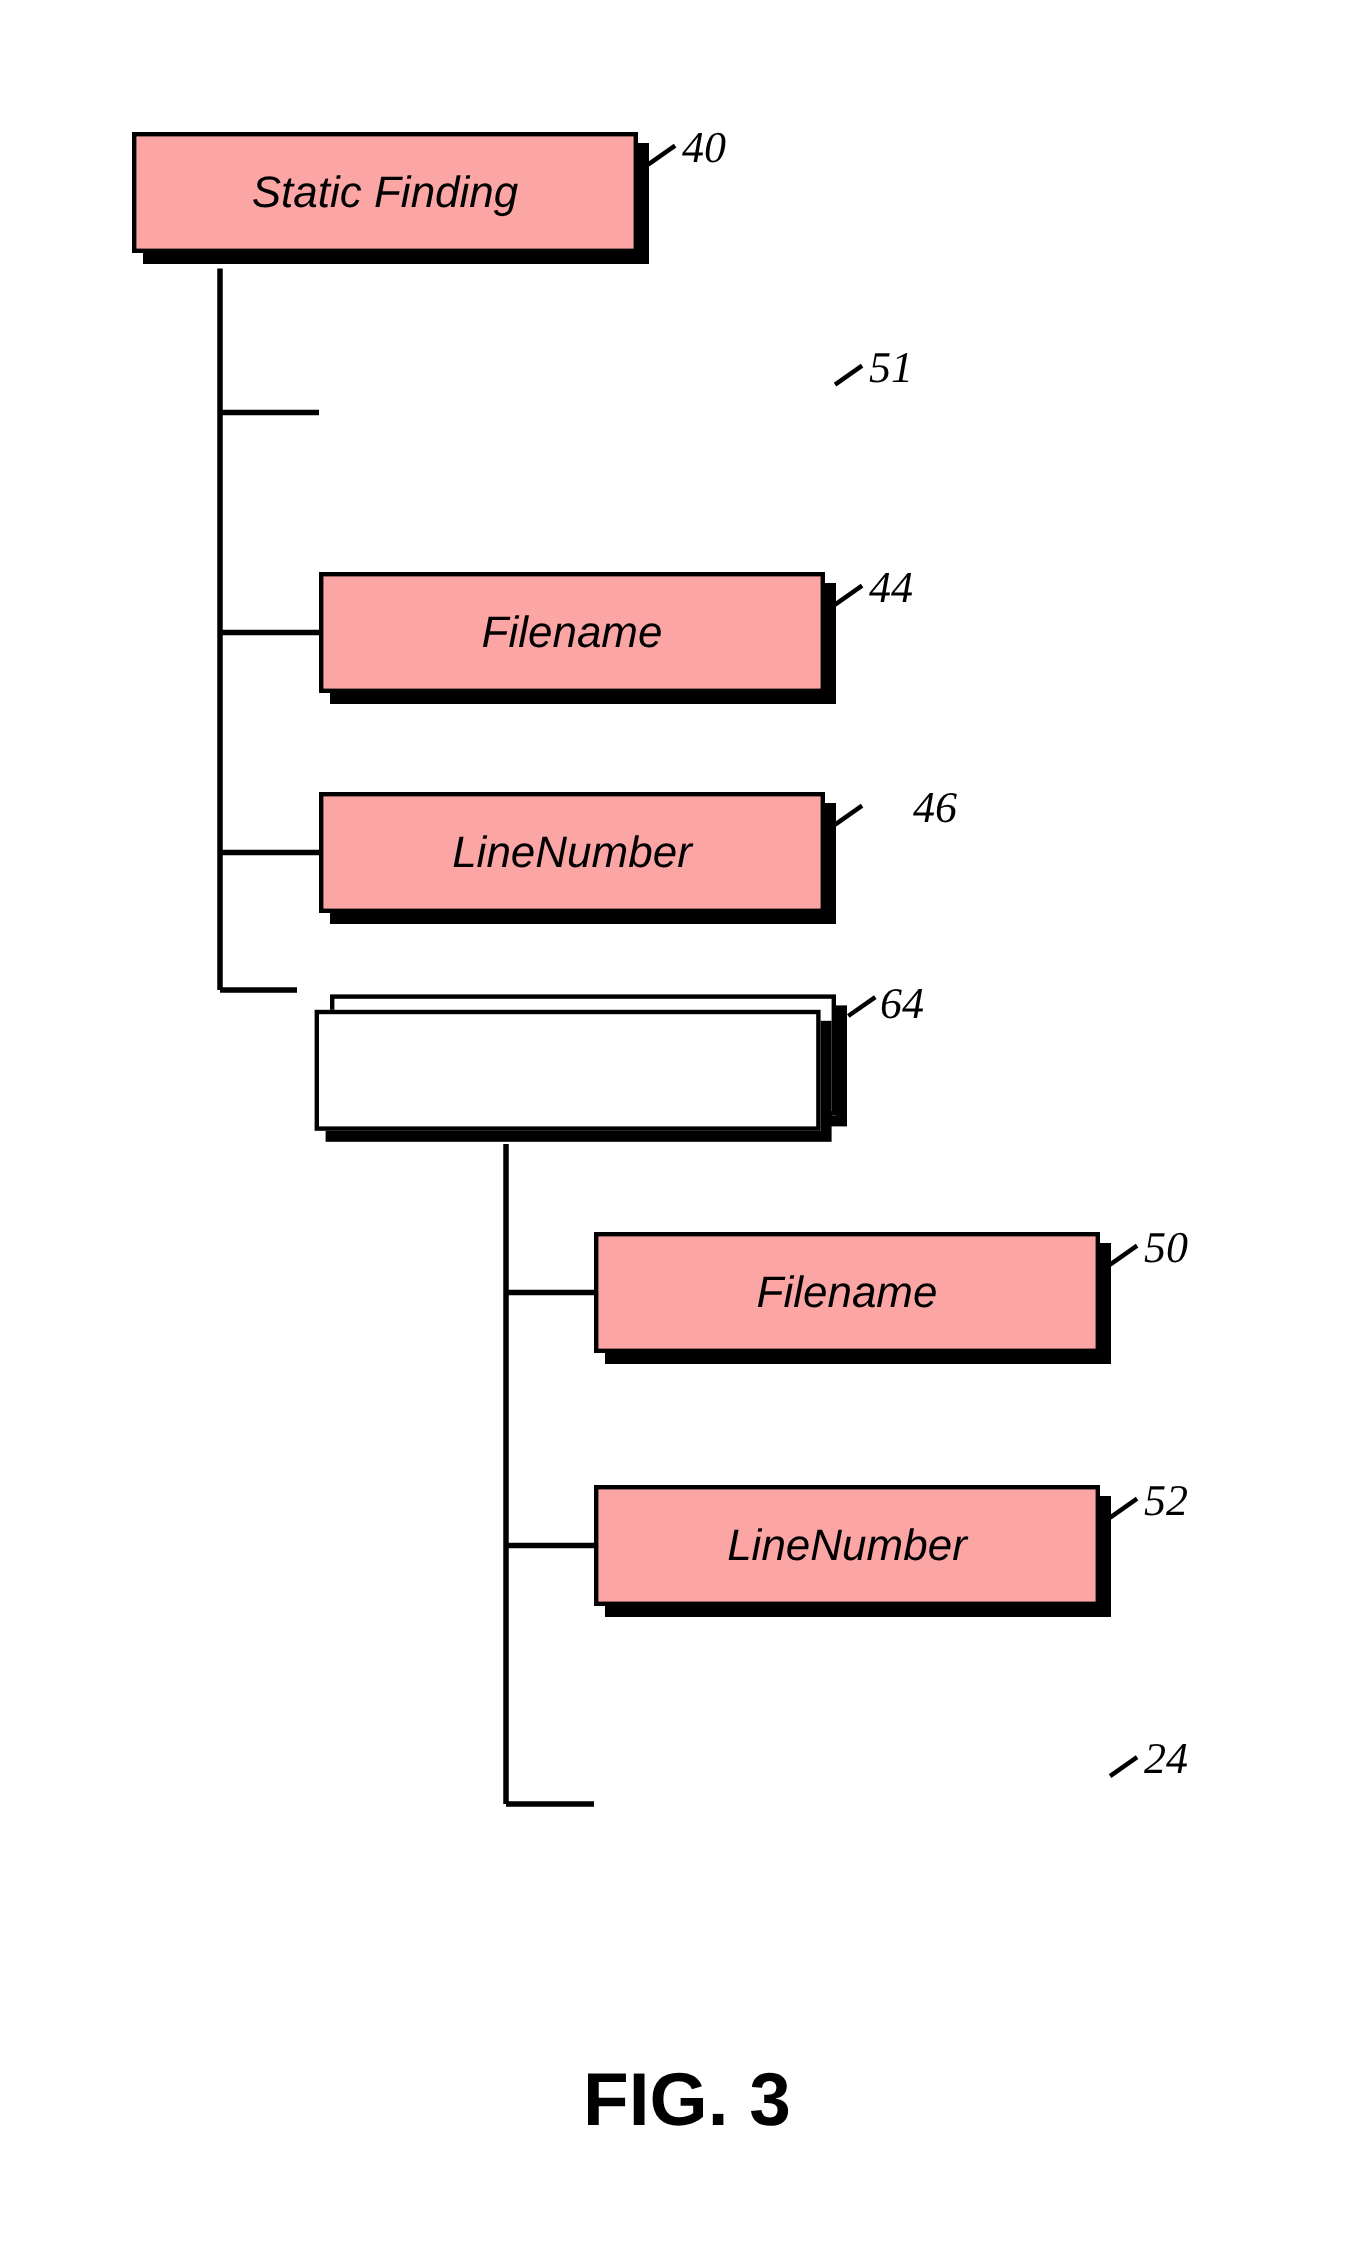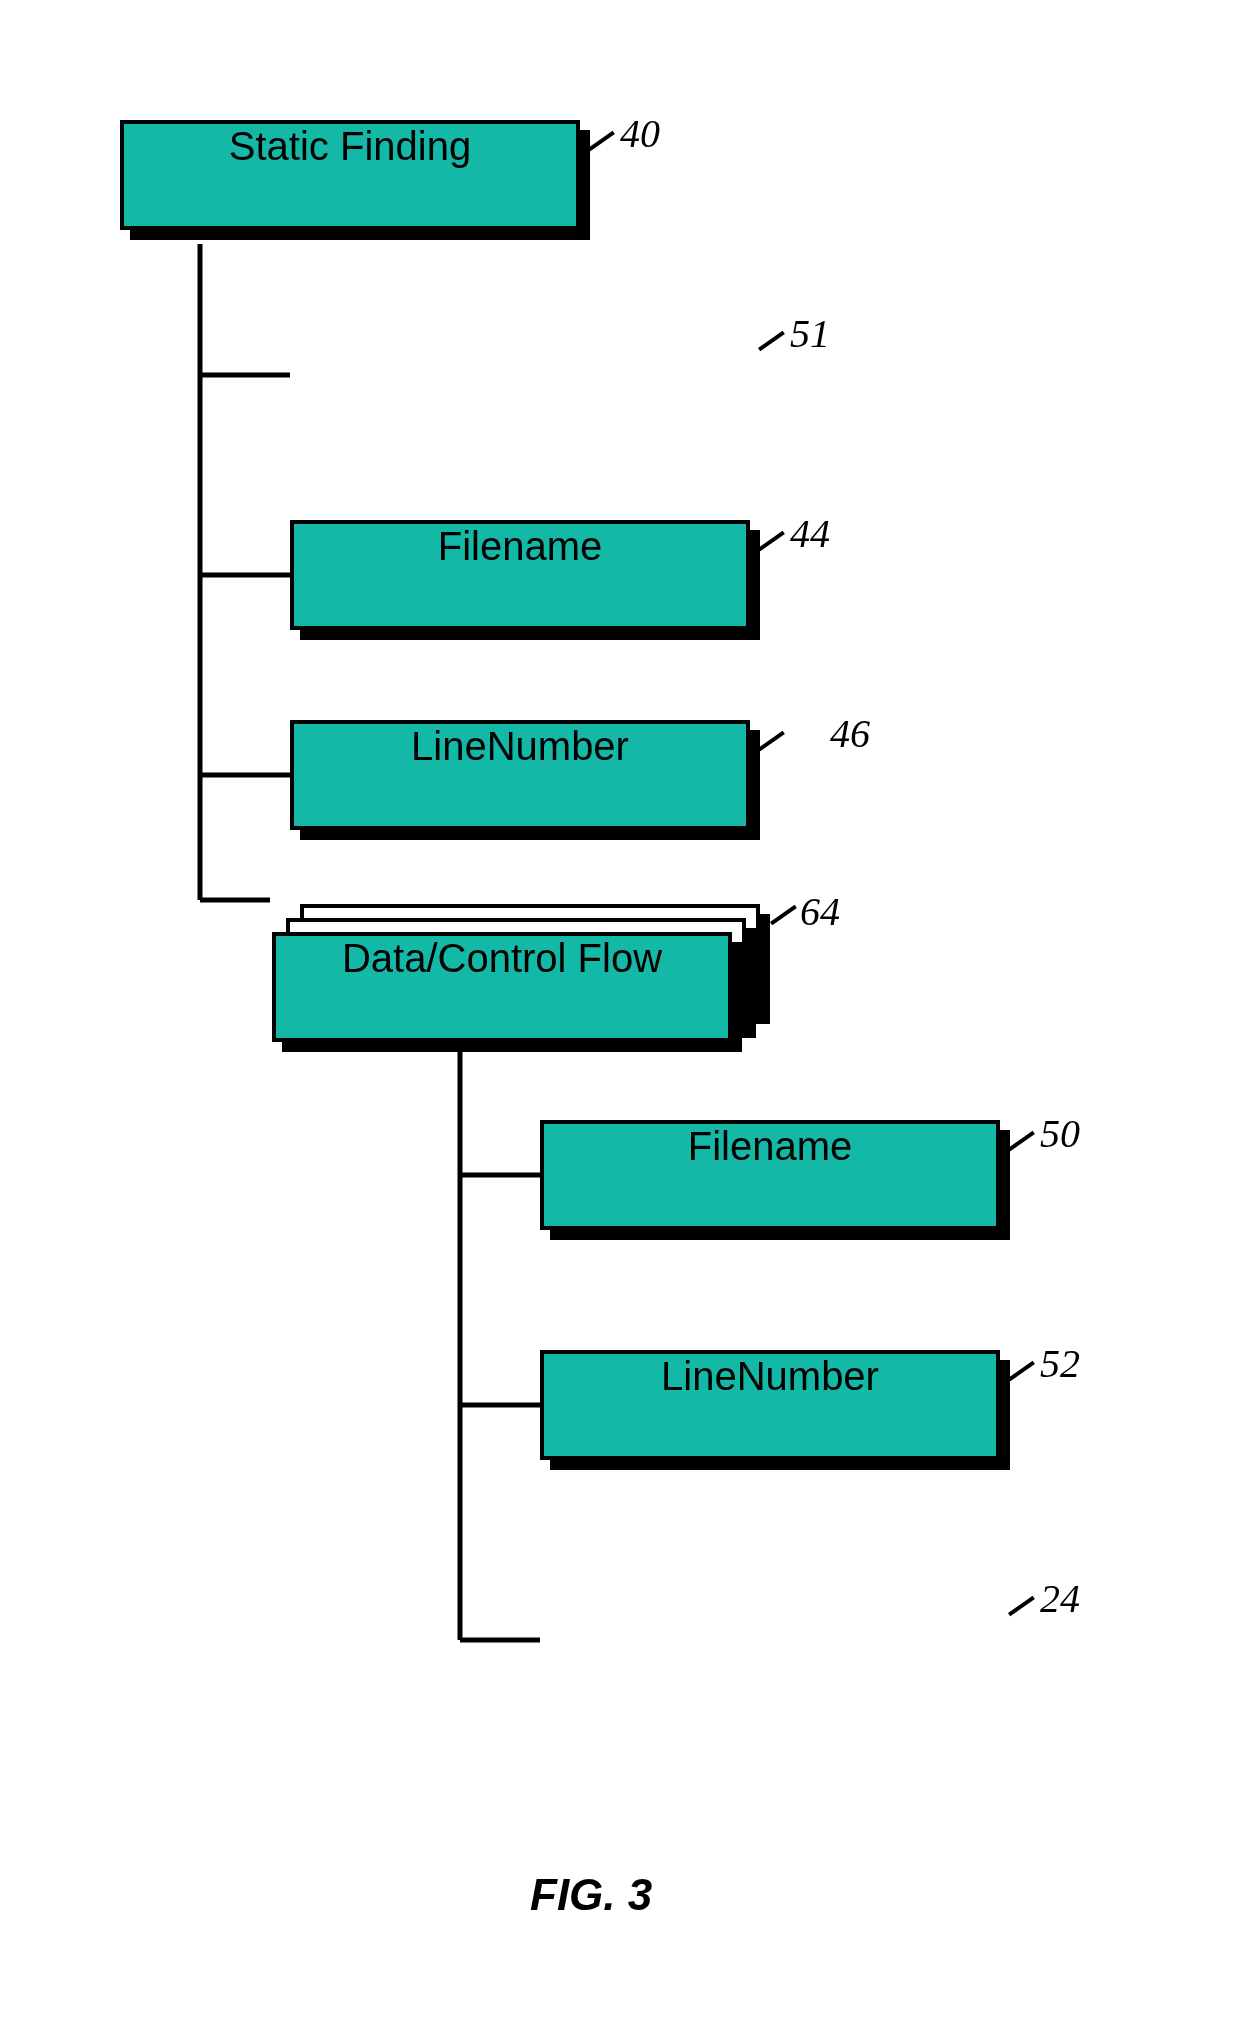--- a/index.html
+++ b/index.html
@@ -8,30 +8,32 @@
     background: #ffffff;
     font-family: Arial, Helvetica, sans-serif;
   }
   .canvas {
     position: relative;
     width: 1240px;
     height: 2040px;
   }
   .box {
     position: absolute;
-    background: #14b8a6;
+    background: #fca5a5;
     border: 4px solid #000;
     box-shadow: 10px 10px 0 #000;
     display: flex;
+    align-items: center;
     justify-content: center;
     font-size: 40px;
     line-height: 1.1;
     text-align: center;
     box-sizing: border-box;
     padding: 0 10px;
+    font-style: italic;
   }
   
   .stack-layer {
     position: absolute;
     background: #ffffff;
     border: 4px solid #000;
     box-shadow: 10px 10px 0 #000;
     box-sizing: border-box;
   }
   .ref-label {
@@ -45,22 +47,21 @@
     border-top: 4px solid #000;
     transform-origin: 0 0;
   }
   svg.connector {
     position: absolute;
     overflow: visible;
   }
   .figcap {
     position: absolute;
     font-weight: 900;
-    font-style: italic;
-    font-size: 44px;
+    font-size: 68px;
     font-family: Arial, Helvetica, sans-serif;
   }
 </style>
 </head>
 <body>
 
 <div class="canvas">
 
   <div class="box" style="left:120px; top:120px; width:460px; height:110px;">
     <span>Static Finding</span>
@@ -93,23 +94,20 @@
   <div class="tick" style="left:758px; top:548px; width:30px; transform:rotate(-35deg);"></div>
 
   <div class="box" style="left:290px; top:720px; width:460px; height:110px;">
     <span>LineNumber</span>
   </div>
   <div class="ref-label" style="left:830px; top:710px;">46</div>
   <div class="tick" style="left:758px; top:748px; width:30px; transform:rotate(-35deg);"></div>
 
   <div class="stack-layer" style="left:300px; top:904px; width:460px; height:110px;"></div>
   <div class="stack-layer" style="left:286px; top:918px; width:460px; height:110px;"></div>
-  <div class="box" style="left:272px; top:932px; width:460px; height:110px;">
-    <span>Data/Control  Flow</span>
-  </div>
   <div class="ref-label" style="left:800px; top:888px;">64</div>
   <div class="tick" style="left:770px; top:922px; width:30px; transform:rotate(-35deg);"></div>
 
   <div class="box" style="left:540px; top:1120px; width:460px; height:110px;">
     <span>Filename</span>
   </div>
   <div class="ref-label" style="left:1040px; top:1110px;text-align:center;">50</div>
   <div class="tick" style="left:1008px; top:1148px; width:30px; transform:rotate(-35deg);"></div>
 
   <div class="box" style="left:540px; top:1350px; width:460px; height:110px;">

